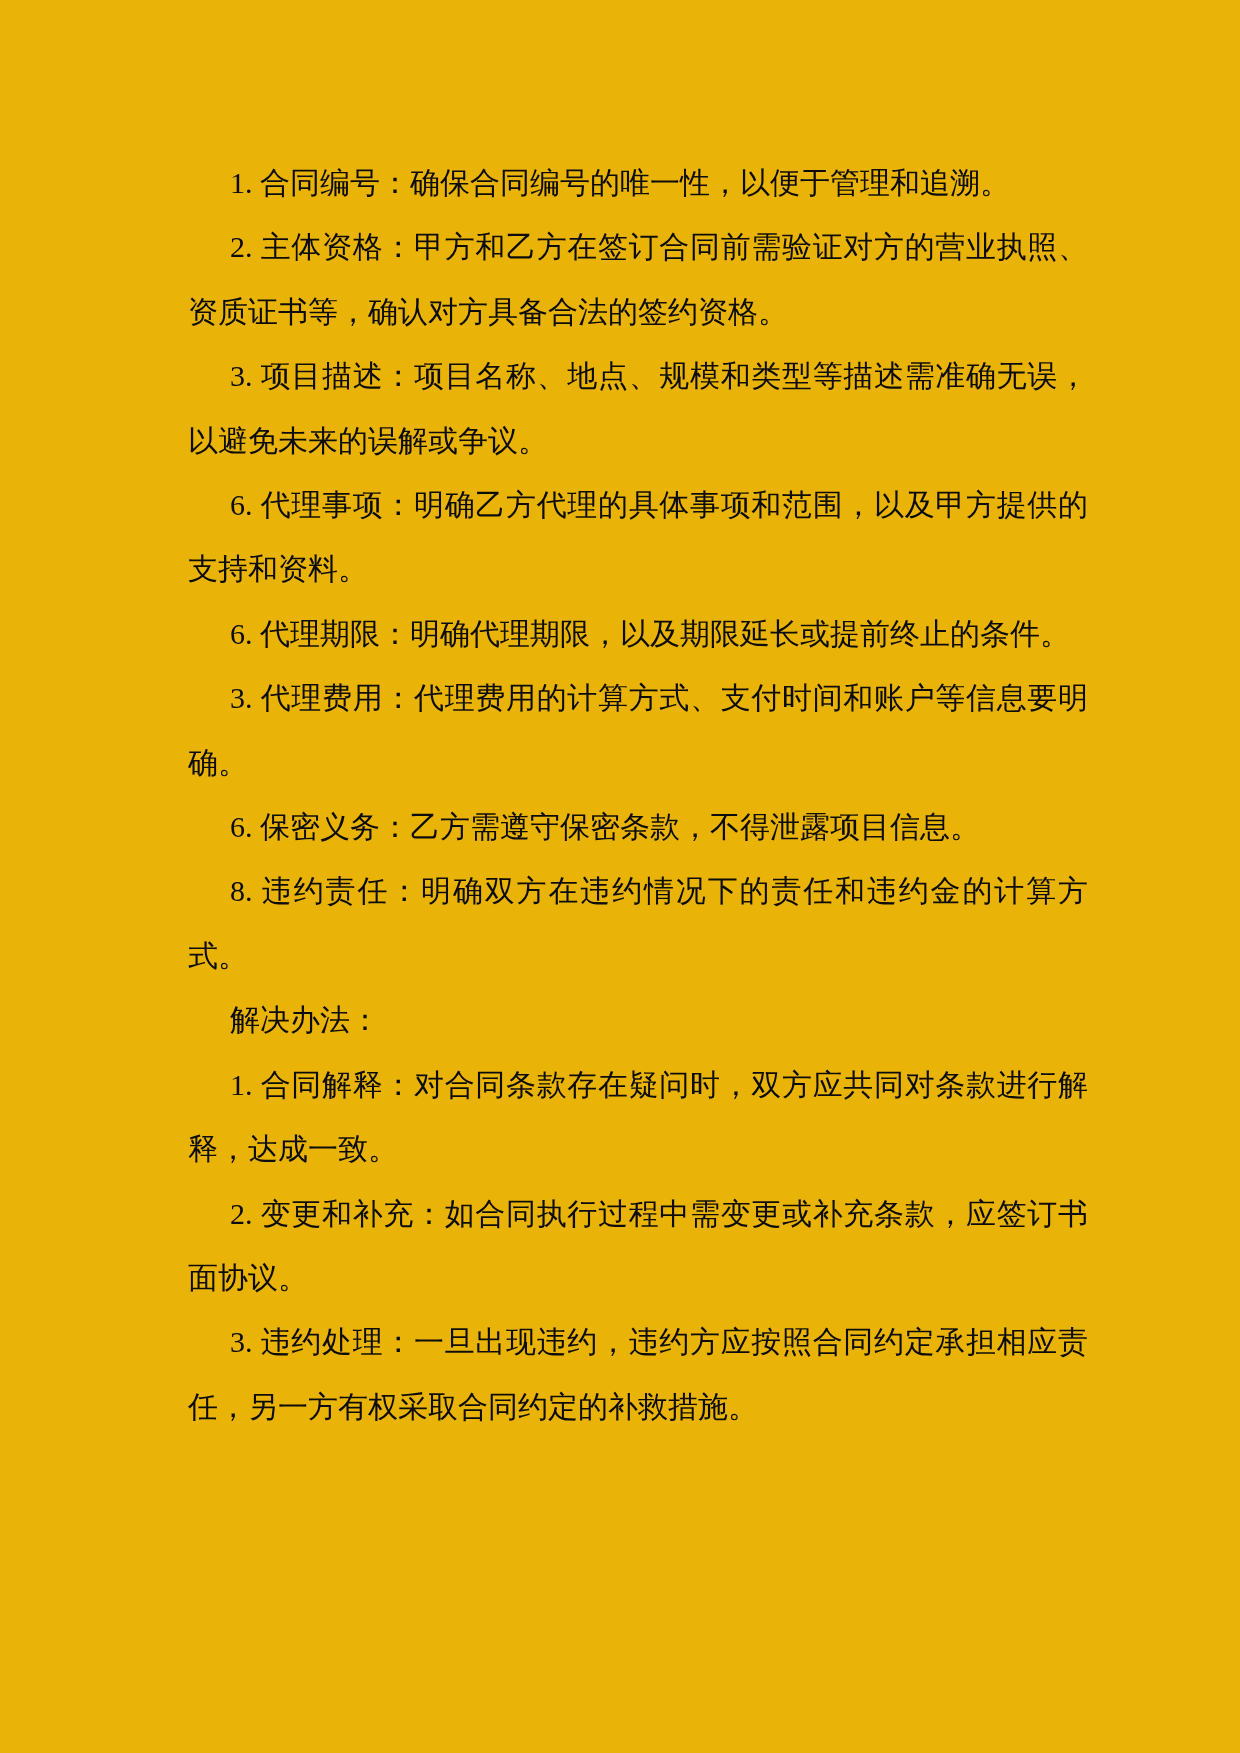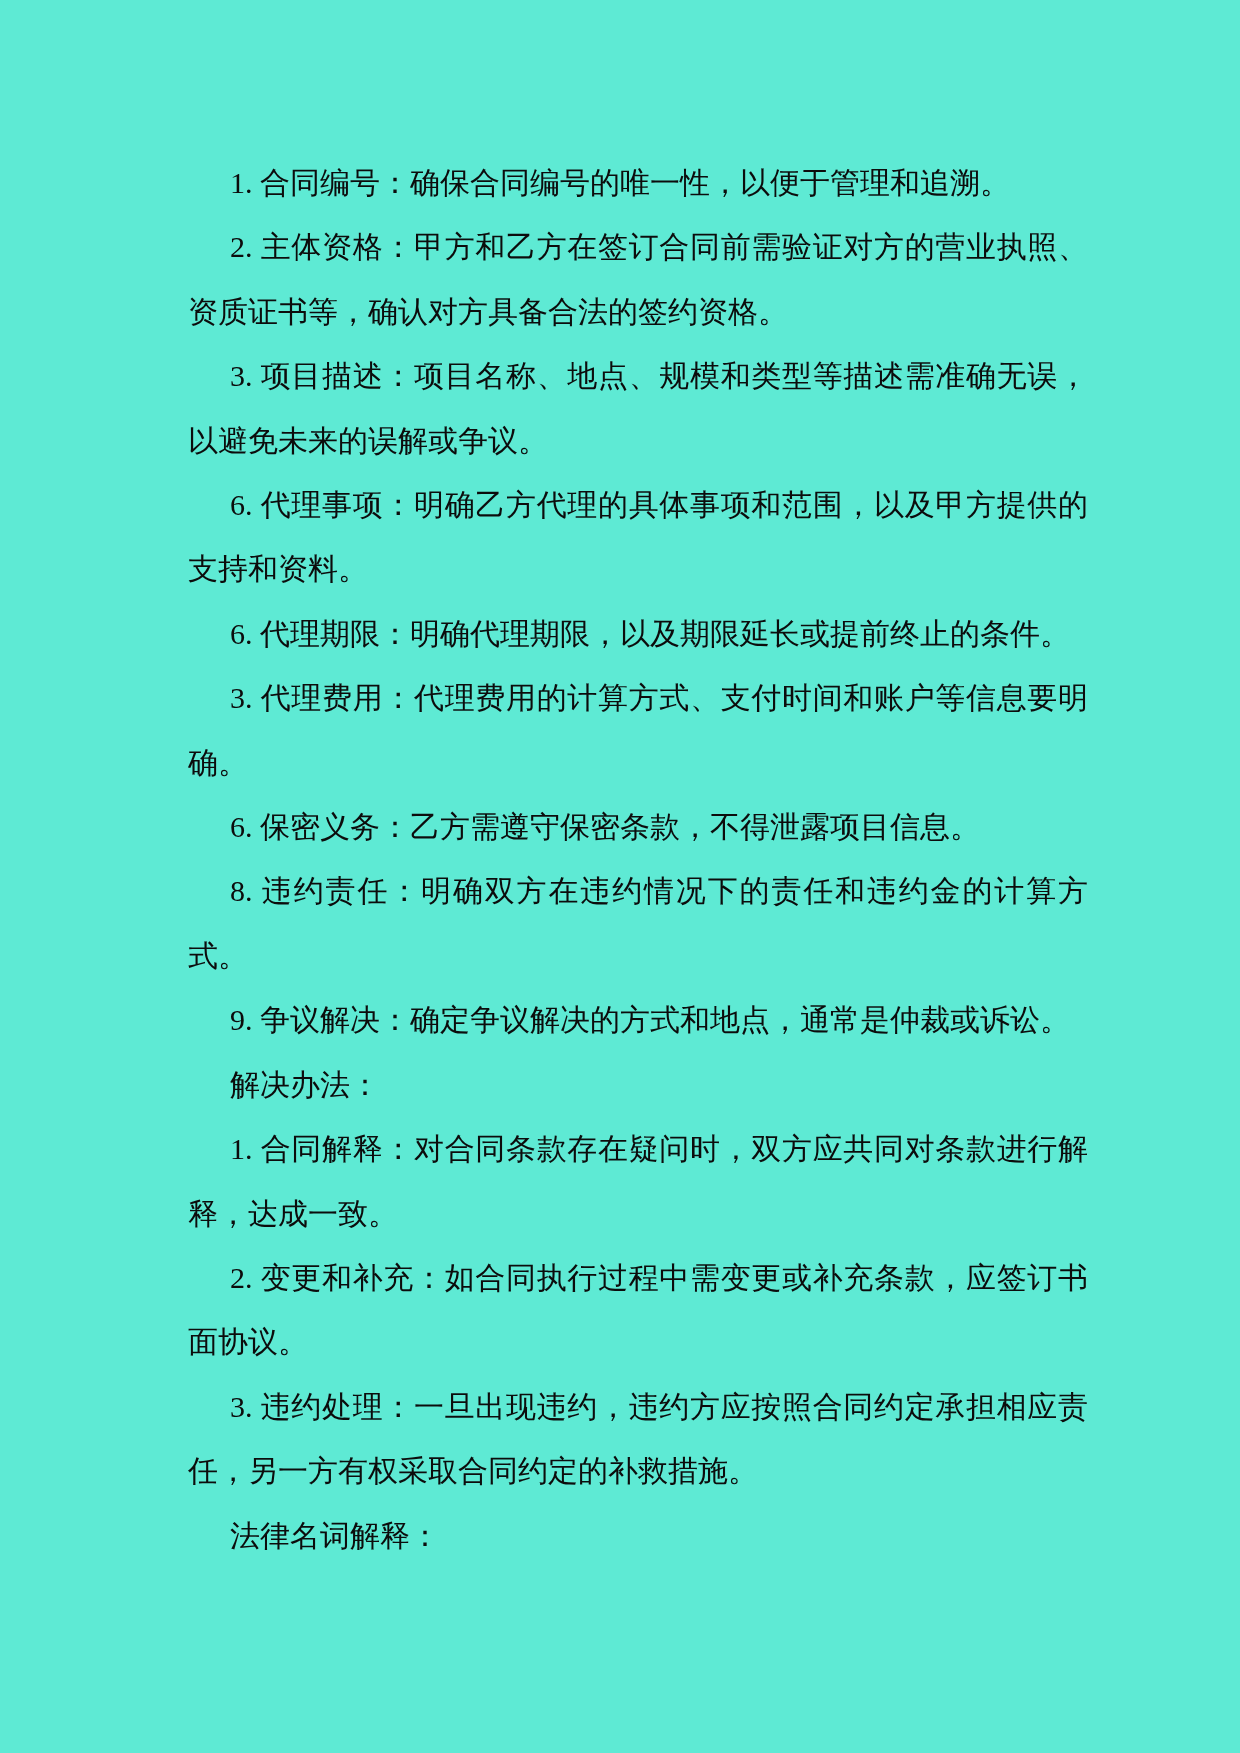--- a/index.html
+++ b/index.html
@@ -12,21 +12,21 @@
     height: 1753px;
     position: relative;
     font-family: "Liberation Serif", "DejaVu Serif", serif;
   }
   .page {
     position: absolute;
     left: 0;
     top: 0;
     width: 1240px;
     height: 1753px;
-    background: #5eead4;
+    background: #eab308;
     overflow: hidden;
   }
   .text-block {
     position: absolute;
     left: 188px;
     top: 151px;
     width: 900px;
   }
   p.doc-paragraph {
     margin: 0;
@@ -47,20 +47,18 @@
 <div class="page">
   <div class="text-block">
     <p class="doc-paragraph">1. 合同编号：确保合同编号的唯一性，以便于管理和追溯。</p>
     <p class="doc-paragraph">2. 主体资格：甲方和乙方在签订合同前需验证对方的营业执照、资质证书等，确认对方具备合法的签约资格。</p>
     <p class="doc-paragraph">3. 项目描述：项目名称、地点、规模和类型等描述需准确无误，以避免未来的误解或争议。</p>
     <p class="doc-paragraph">6. 代理事项：明确乙方代理的具体事项和范围，以及甲方提供的支持和资料。</p>
     <p class="doc-paragraph">6. 代理期限：明确代理期限，以及期限延长或提前终止的条件。</p>
     <p class="doc-paragraph">3. 代理费用：代理费用的计算方式、支付时间和账户等信息要明确。</p>
     <p class="doc-paragraph">6. 保密义务：乙方需遵守保密条款，不得泄露项目信息。</p>
     <p class="doc-paragraph">8. 违约责任：明确双方在违约情况下的责任和违约金的计算方式。</p>
-    <p class="doc-paragraph">9. 争议解决：确定争议解决的方式和地点，通常是仲裁或诉讼。</p>
     <p class="doc-paragraph">解决办法：</p>
     <p class="doc-paragraph">1. 合同解释：对合同条款存在疑问时，双方应共同对条款进行解释，达成一致。</p>
     <p class="doc-paragraph">2. 变更和补充：如合同执行过程中需变更或补充条款，应签订书面协议。</p>
     <p class="doc-paragraph">3. 违约处理：一旦出现违约，违约方应按照合同约定承担相应责任，另一方有权采取合同约定的补救措施。</p>
-    <p class="doc-paragraph">法律名词解释：</p>
   </div>
 </div>
 
 </body></html>

